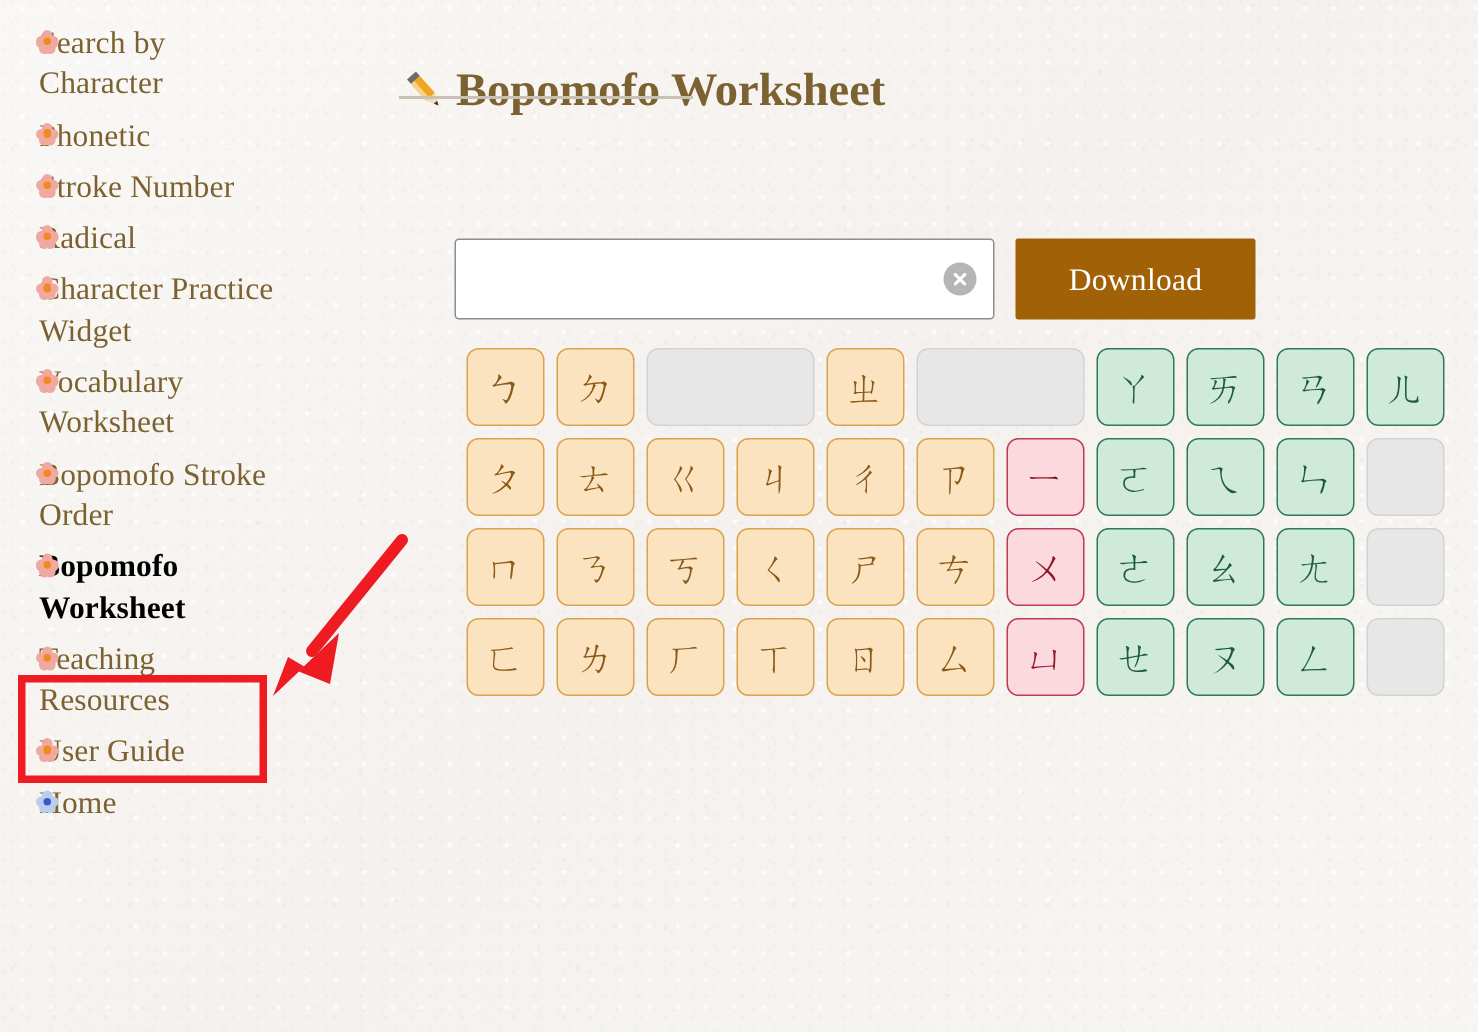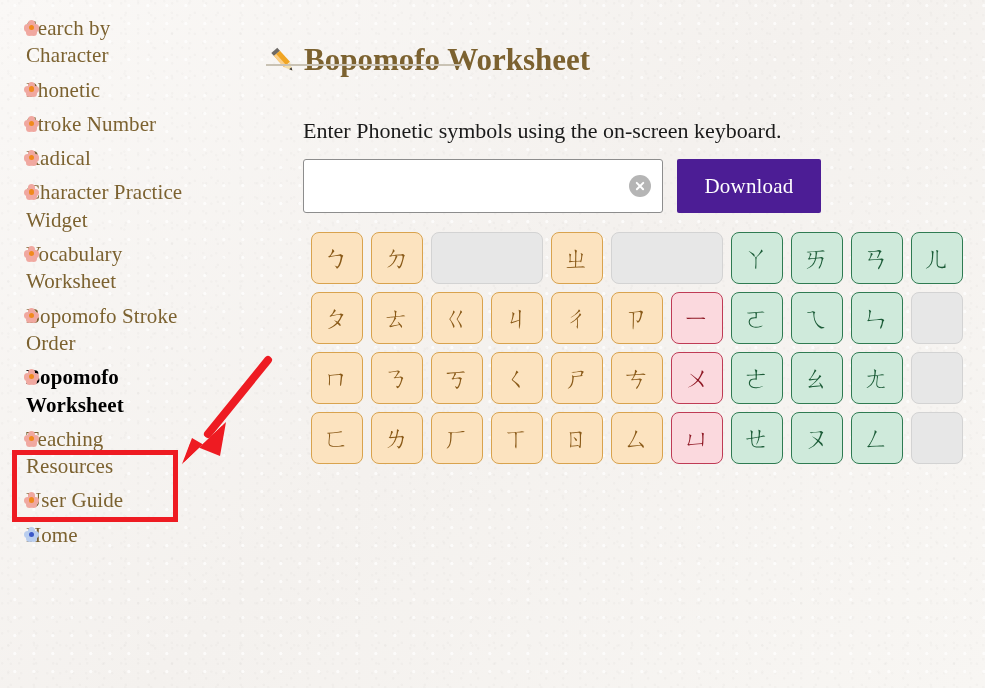--- a/index.html
+++ b/index.html
@@ -204,25 +204,25 @@
     width: 11px;
     height: 1.8px;
     background: #ffffff;
     border-radius: 1px;
   }
   .clear-icon::before { transform: translate(-50%,-50%) rotate(45deg); }
   .clear-icon::after  { transform: translate(-50%,-50%) rotate(-45deg); }
 
   .download-btn {
     margin-left: 14px;
-    width: 144px;
+    width: 160px;
     height: 54px;
     border: none;
     border-radius: 2px;
-    background: #4c1d95;
+    background: #a16207;
     color: #ffffff;
     font-size: 21px;
     font-family: "Liberation Serif", serif;
     cursor: pointer;
     letter-spacing: 0.2px;
   }
 
   
   .keyboard {
     position: absolute;
@@ -422,21 +422,20 @@
             <rect x="13" y="8" width="3" height="15" fill="#fbd08a"></rect>
             <polygon points="13,23 21,23 17,31" fill="#f3dfae"></polygon>
             <polygon points="15.5,28 18.5,28 17,31" fill="#3a3432"></polygon>
           </g>
         </svg>
       </span>
       <h1 class="page-title">Bopomofo Worksheet</h1>
     </div>
     <div class="title-underline"></div>
 
-    <p class="instruction">Enter Phonetic symbols using the on-screen keyboard.</p>
 
     <div class="input-row">
       <div class="text-field-wrap">
         <input class="text-field" type="text" placeholder="" style="">
         <span class="clear-icon"></span>
       </div>
       <button class="download-btn">Download</button>
     </div>
 
     <div class="keyboard" id="keyboard">

